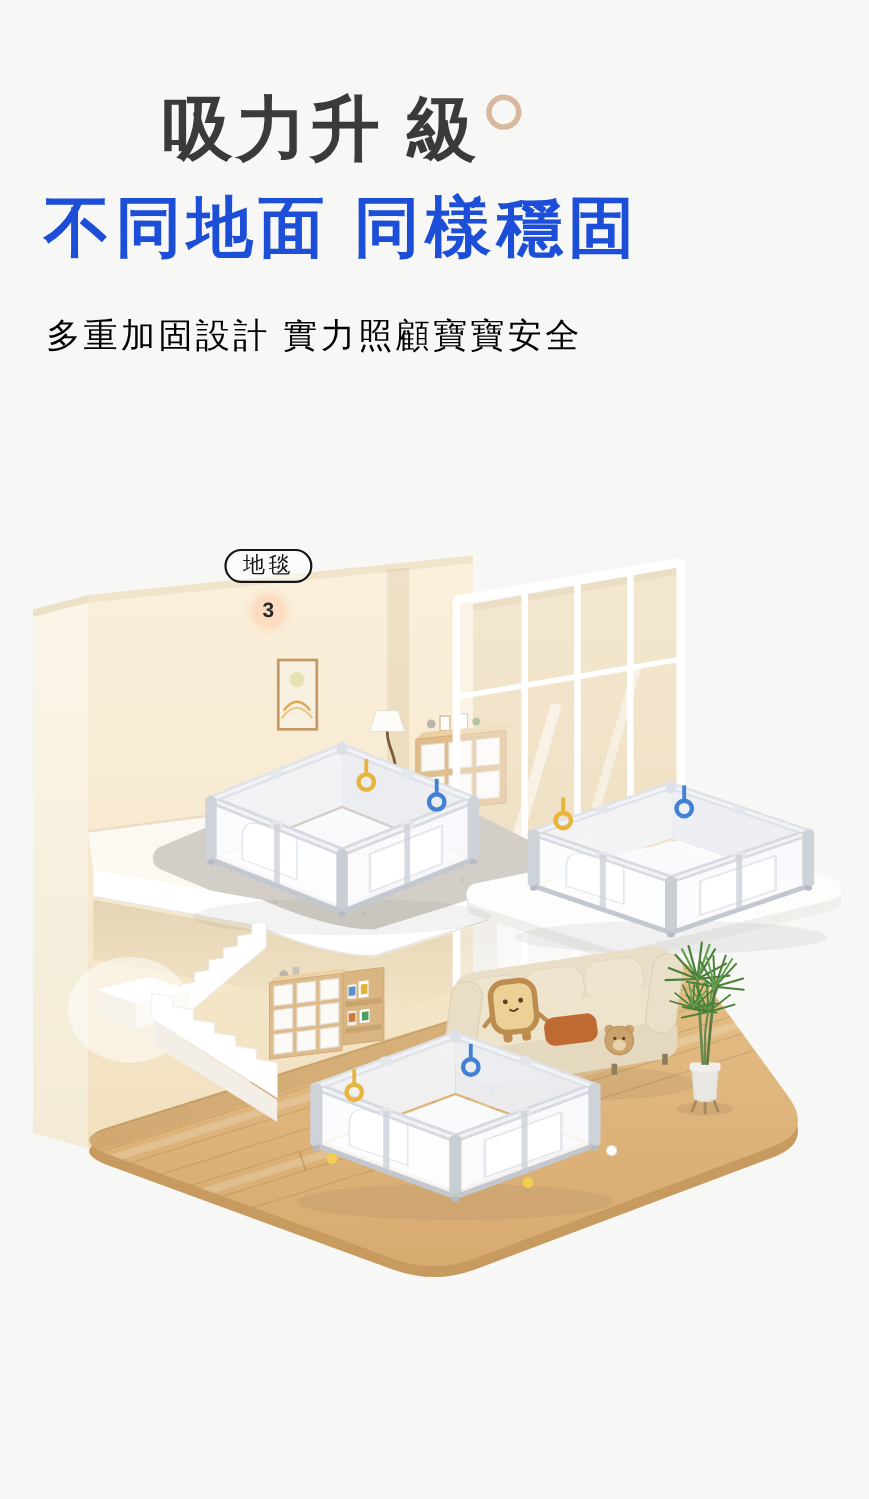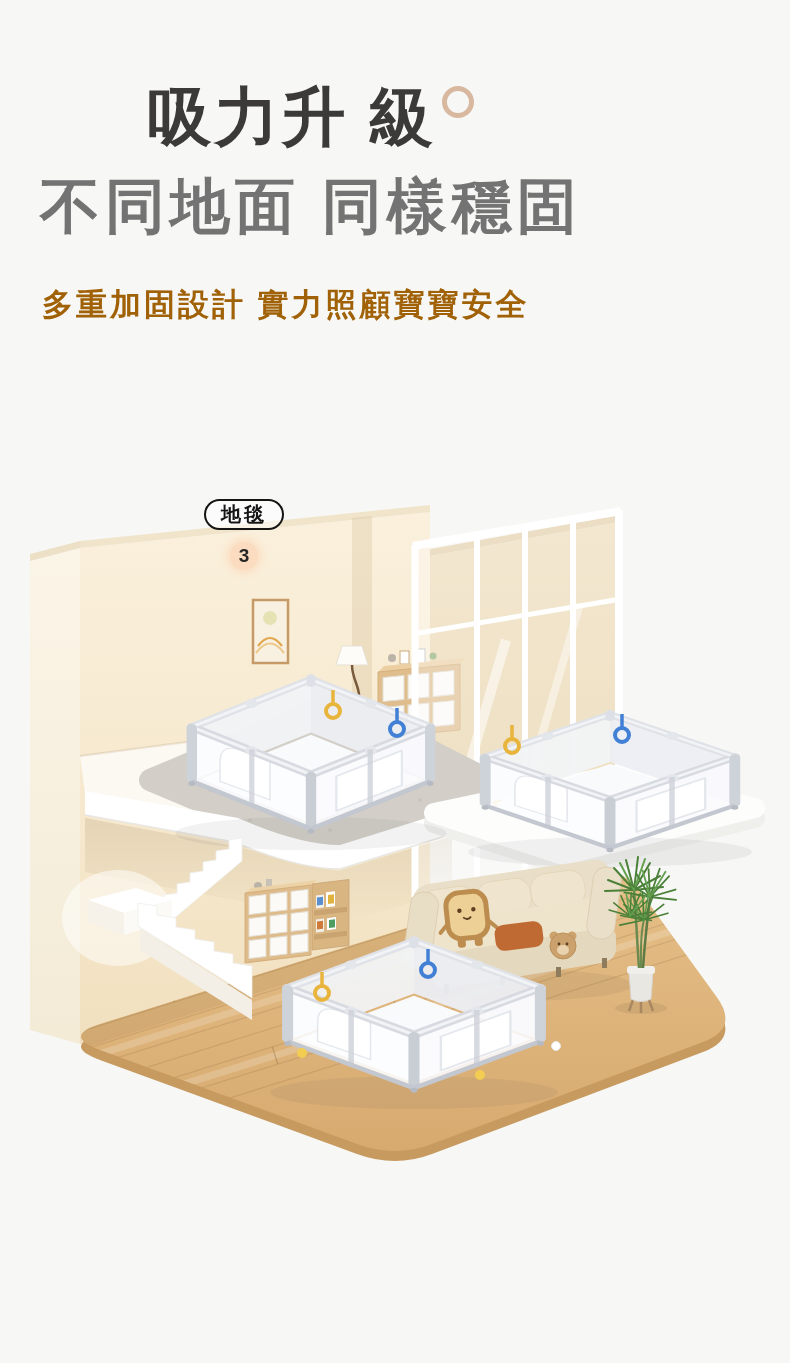--- a/index.html
+++ b/index.html
@@ -5,30 +5,30 @@
   html,body{margin:0;padding:0;}
   body{
     width:790px;height:1363px;background:#f7f7f5;position:relative;overflow:hidden;
     font-family:"Liberation Sans","DejaVu Sans",sans-serif;
   }
   .canvas{position:absolute;inset:0;}
   
   .hdr{position:absolute;left:40px;top:84px;z-index:2;}
   .hdr h1{margin:0;font-size:64px;line-height:1.05;font-weight:700;color:#3c3a38;letter-spacing:3px;white-space:nowrap;text-align:center;}
   .deg-ring{display:inline-block;width:22px;height:22px;border:5px solid #d9b8a0;border-radius:50%;vertical-align:top;margin:2px 0 0 6px;}
-  .hdr h2{margin:24px 0 0 0;font-size:60px;line-height:1.05;font-weight:700;color:#737373;letter-spacing:5px;white-space:nowrap;}
-  .hdr p{margin:46px 0 0 2px;font-size:31px;font-weight:700;color:#a16207;letter-spacing:3px;white-space:nowrap;}
+  .hdr h2{margin:24px 0 0 0;font-size:60px;line-height:1.05;font-weight:700;color:#1d4ed8;letter-spacing:5px;white-space:nowrap;}
+  .hdr p{margin:46px 0 0 2px;font-size:31px;font-weight:400;color:#000000;letter-spacing:3px;white-space:nowrap;}
   
   .scene{position:absolute;inset:0;z-index:1;}
   .scene svg{position:absolute;inset:0;}
   
   .flabel{position:absolute;display:flex;flex-direction:column;align-items:center;z-index:3;}
   .pill{
     border:2.5px solid #151515;border-radius:999px;padding:1px 15px;
-    font-size:20px;font-weight:700;letter-spacing:3px;color:#151515;
+    font-size:20px;font-weight:400;letter-spacing:3px;color:#151515;
     background:rgba(255,255,255,0.55);line-height:25px;white-space:nowrap;
   }
   .badge{
     margin-top:12px;width:28px;height:28px;border-radius:50%;background:#fcdcc0;
     box-shadow:0 0 9px 3px #fcdcc0;display:flex;align-items:center;justify-content:center;
     font-size:19px;font-weight:700;color:#262626;
   }
   #lab-carpet{left:204px;top:499px;}
   #lab-tile{left:628px;top:656px;}
   #lab-wood{left:185px;top:991px;}

